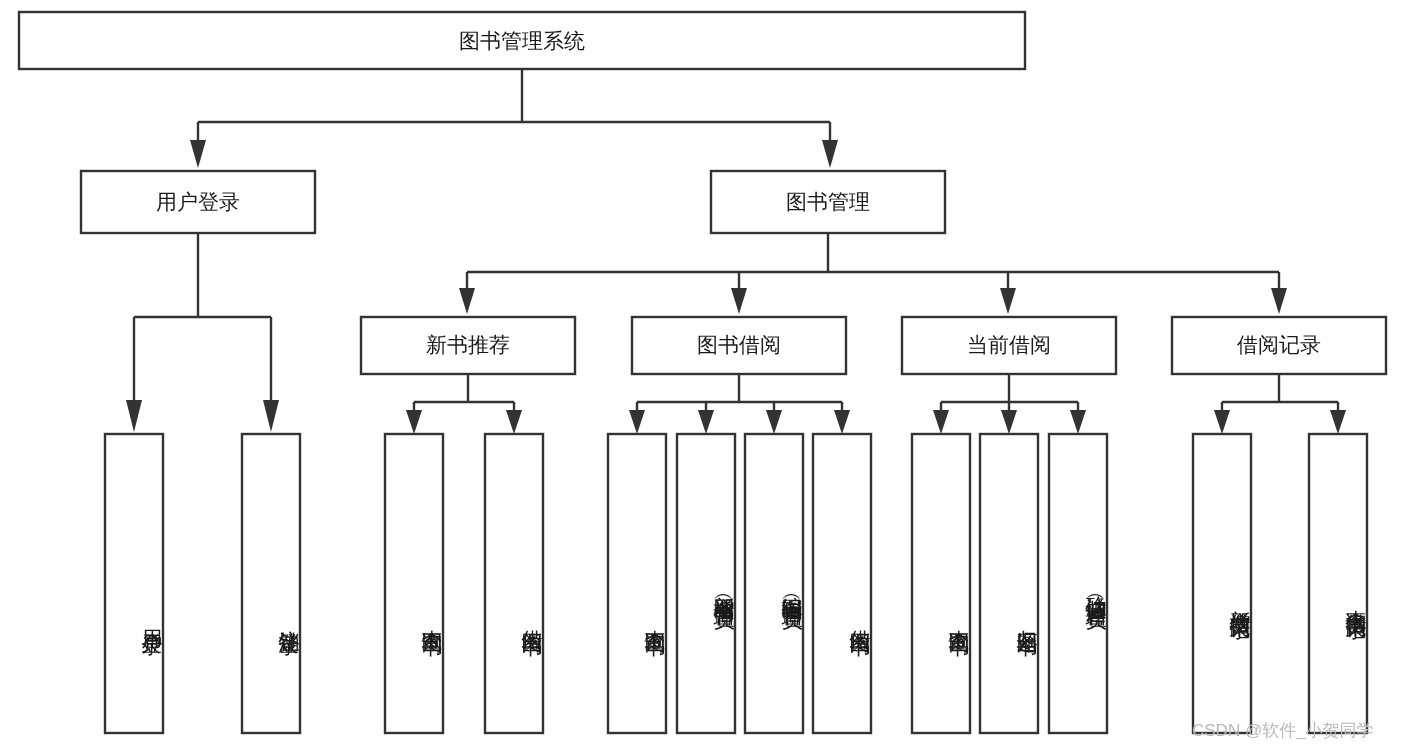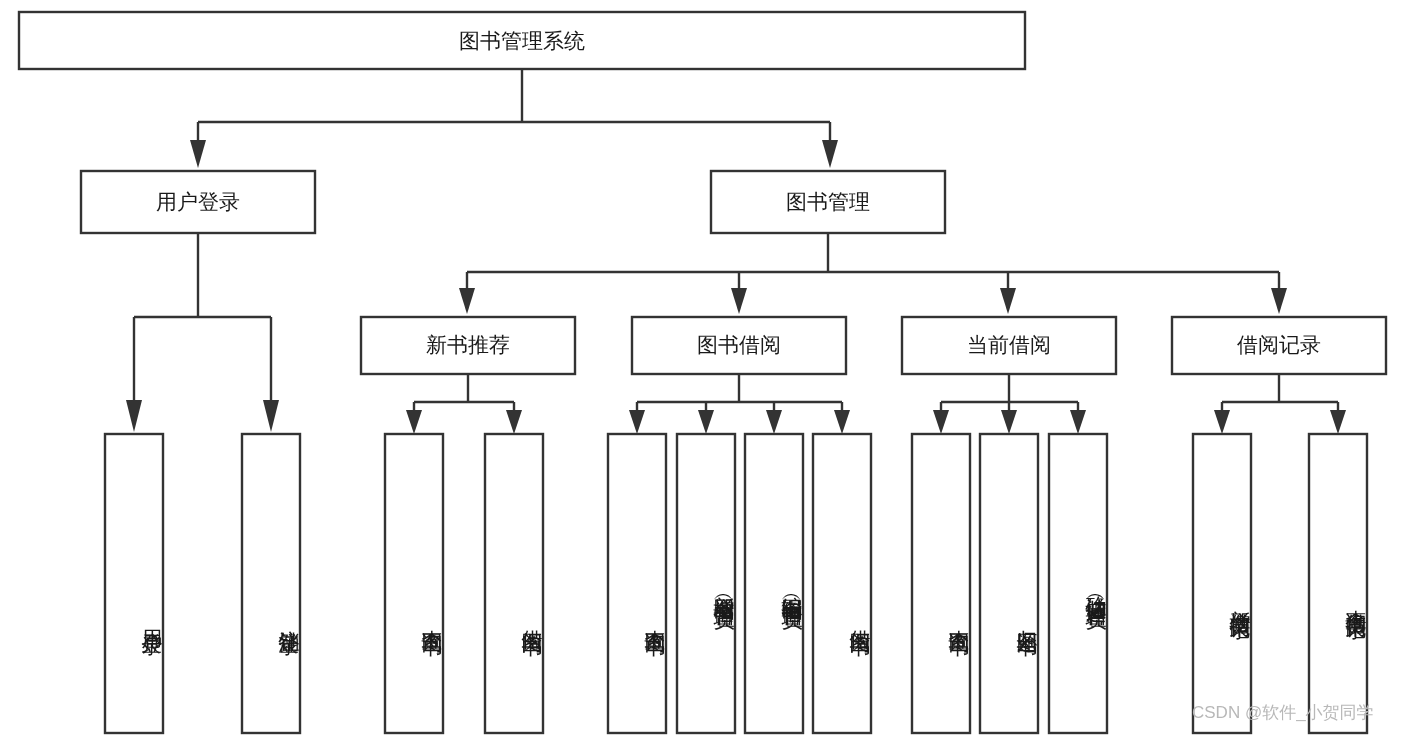--- a/index.html
+++ b/index.html
@@ -191,15 +191,15 @@
   <div class="leaf-label" style="left:745px; top:443px; width:58px; height:290px;">编辑图书（管理员）</div>
   <div class="leaf-label" style="left:813px; top:500px; width:58px; height:233px;">借阅图书</div>
 
   <div class="leaf-label" style="left:912px; top:500px; width:58px; height:233px;">查询图书</div>
   <div class="leaf-label" style="left:980px; top:500px; width:58px; height:233px;">归还图书</div>
   <div class="leaf-label" style="left:1049px; top:443px; width:58px; height:290px;">确认归还（管理员）</div>
 
   <div class="leaf-label" style="left:1193px; top:465px; width:58px; height:268px;">新增借阅记录</div>
   <div class="leaf-label" style="left:1309px; top:465px; width:58px; height:268px;">查询借阅记录</div>
 
-  <div class="watermark" style="left:1192px; top:701px;">CSDN @软件_小贺同学</div>
+  <div class="watermark" style="left:1192px; top:719px;">CSDN @软件_小贺同学</div>
 
 </div>
 
 </body></html>

